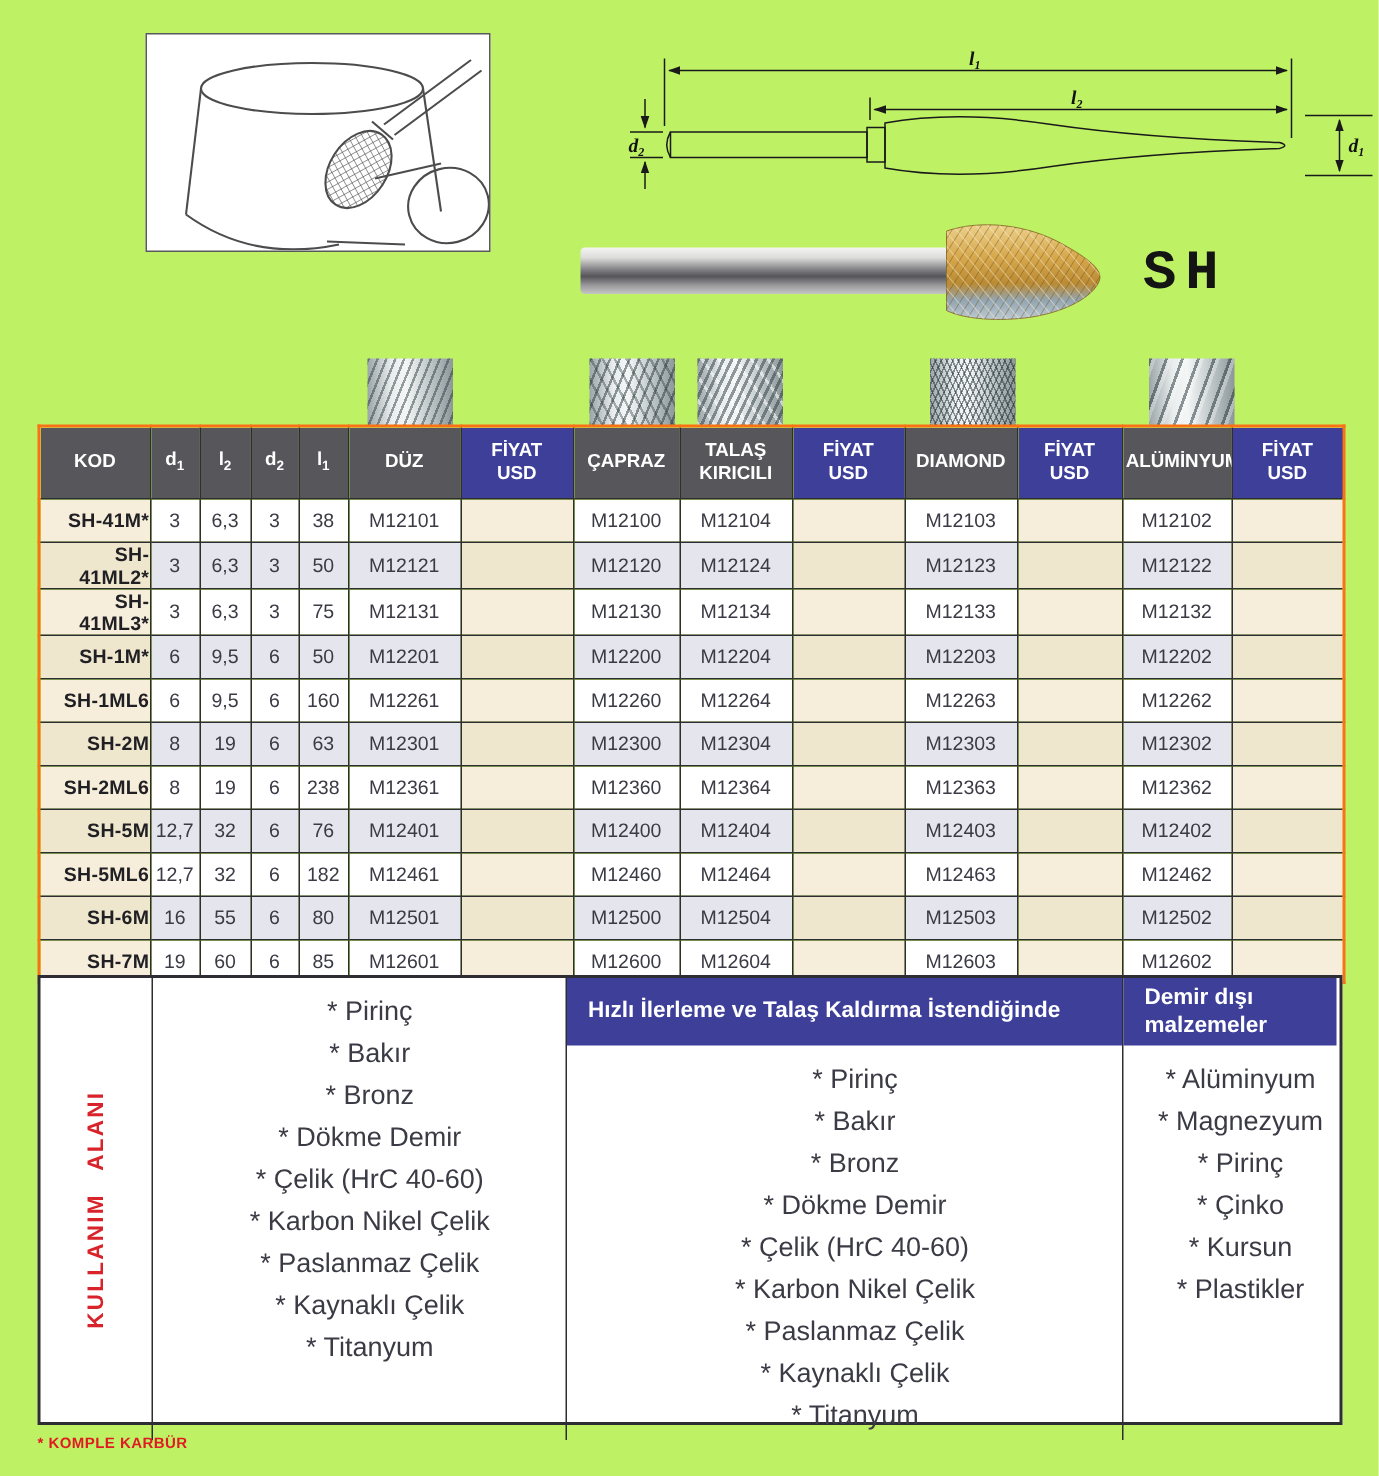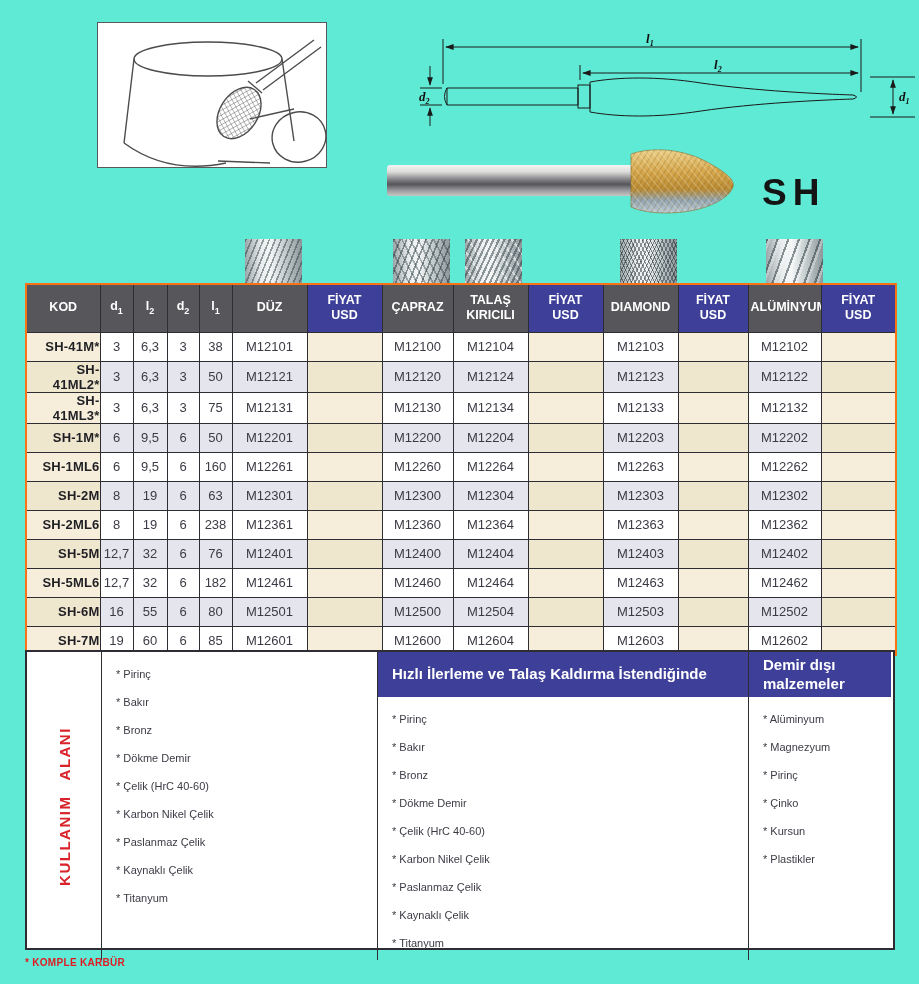--- a/index.html
+++ b/index.html
@@ -1,31 +1,31 @@
 <!DOCTYPE html>
 <html><head>
 <meta charset="utf-8">
 <style>
   * { margin:0; padding:0; box-sizing:border-box; }
   body { width:919px; height:984px; background:#fff; font-family:"Liberation Sans", sans-serif; }
-  .page { position:relative; width:919px; height:984px; overflow:hidden; background:#5eead4; }
+  .page { position:relative; width:919px; height:984px; overflow:hidden; background:#bef264; }
 
   
   .drawing-box { position:absolute; left:97px; top:22px; width:230px; height:146px;
                  border:1px solid #59585c; background:#fff; overflow:hidden; }
 
   
   .dim-svg { position:absolute; left:418px; top:24px; }
   .dim-label { font:italic bold 13px "Liberation Serif", serif; fill:#111; }
   .dim-sub { font-size:8px; }
 
   
   .photo-svg { position:absolute; left:363px; top:144px; }
-  .series-label { position:absolute; left:762px; top:172px; font-size:37px; font-weight:bold;
-                  color:#141414; letter-spacing:6px; }
+  .series-label { position:absolute; left:762px; top:162px; font-size:37px; font-weight:bold;
+                  color:#141414; letter-spacing:6px;font-family:Liberation Mono, monospace; }
 
   
   .texture { position:absolute; top:239px; width:57px; height:45px;
              background:linear-gradient(90deg,#9ba5a7,#e9edee 28%,#f4f6f6 45%,#c4cccd 70%,#8d979a); }
   .texture::after { content:""; position:absolute; inset:0; }
   .tex-duz::after { background:repeating-linear-gradient(112deg, rgba(42,57,62,.48) 0 1.6px, transparent 1.6px 5.5px); }
   .tex-capraz::after { background:repeating-linear-gradient(112deg, rgba(42,57,62,.5) 0 1.6px, transparent 1.6px 6px),
                        repeating-linear-gradient(62deg, rgba(42,57,62,.38) 0 1.6px, transparent 1.6px 7px); }
   .tex-talas::after { background:repeating-linear-gradient(115deg, rgba(42,57,62,.5) 0 2px, transparent 2px 5px),
                       repeating-linear-gradient(55deg, rgba(255,255,255,.55) 0 2px, transparent 2px 9px); }
@@ -54,21 +54,21 @@
   .usage { position:absolute; left:25px; top:650px; width:870px; height:300px;
            border:2px solid #2e2d33; display:grid; grid-template-columns:74px 276px 371px 143px; background:#fff; }
   .usage-col { border-left:1px solid #2e2d33; display:flex; flex-direction:column; }
   .side-cell { display:flex; align-items:center; justify-content:center; }
   .side-label { transform:rotate(-90deg); white-space:nowrap; color:#d8232b; font-weight:bold;
                 font-size:15px; letter-spacing:1.5px; word-spacing:10px; }
   .usage-header { background:#3d3f99; color:#fff; font-weight:bold; font-size:15px; height:45px;
                   display:flex; align-items:center; padding:2px 8px 2px 14px; line-height:1.25;
                   white-space:pre-line; flex:none; }
   .usage-items { padding:11px 0 0 14px; }
-  .usage-items div { font-size:11px; color:#3b3b45; height:28px; line-height:22px; }
+  .usage-items div { font-size:18px; color:#3b3b45; height:28px; line-height:22px;text-align:center; }
 
   .footnote { position:absolute; left:25px; top:957px; color:#e01b24; font-weight:bold;
               font-size:10px; letter-spacing:.3px; }
 </style>
 </head>
 <body>
 
 <div class="page">
 
   <div class="drawing-box">

